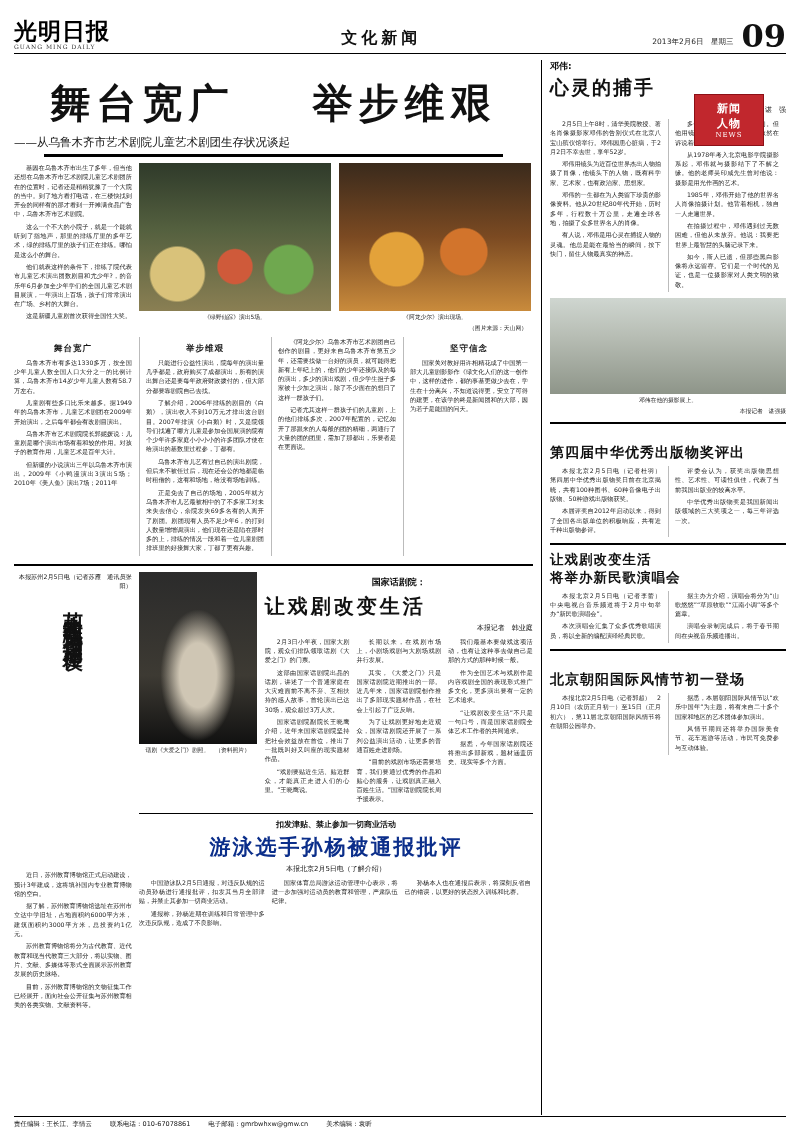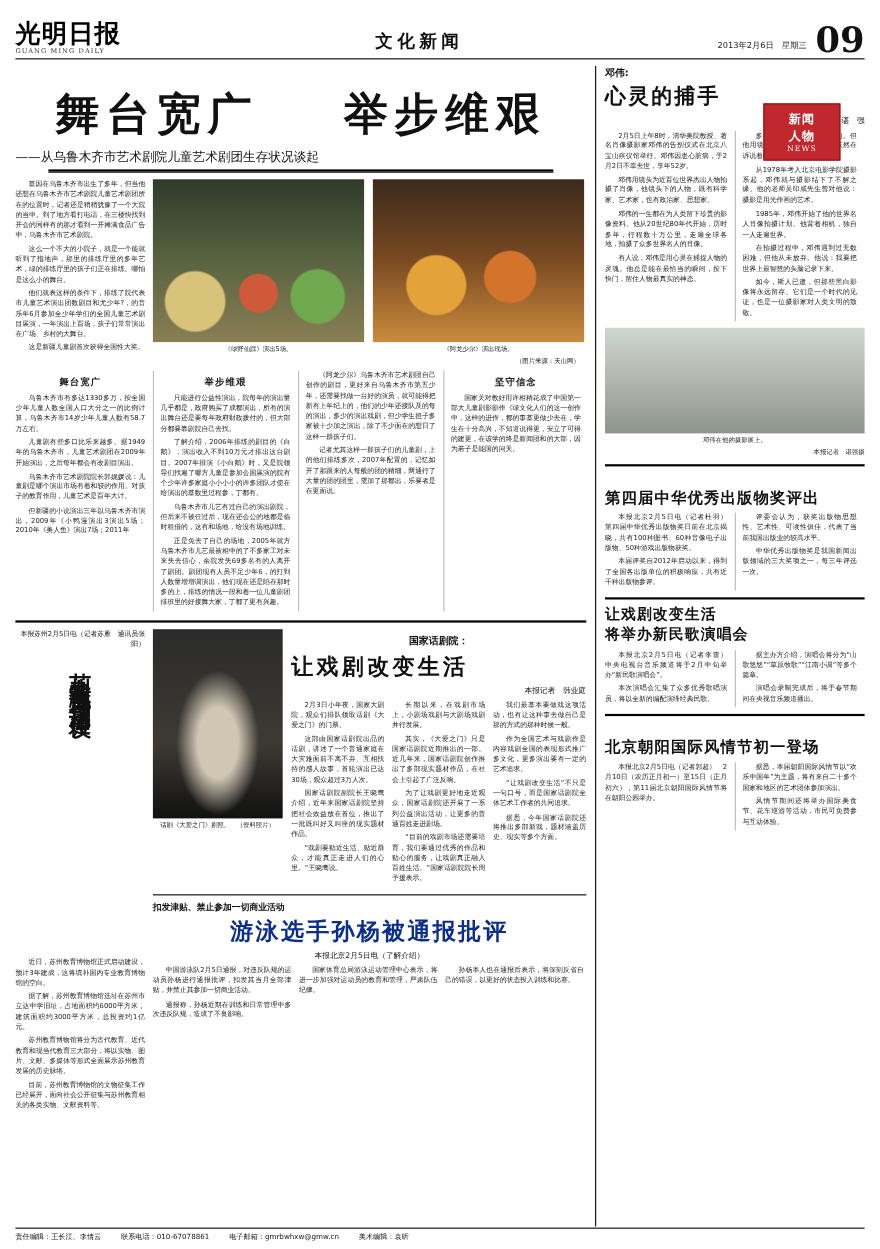--- a/index.html
+++ b/index.html
@@ -56,21 +56,21 @@
       radial-gradient(ellipse at 50% 60%, #cfc6b4 0 22%, transparent 45%),
       linear-gradient(180deg,#2b2b2b 0%, #3d3a33 60%, #111 100%); }
   .photo-interview { background:
       linear-gradient(180deg,#cfd6d0 0%, #b7bdb4 40%, #8e9589 100%); }
 
   
   .vert-title { writing-mode: vertical-rl; text-orientation: upright; font-family:"DejaVu Serif","Liberation Serif",serif; font-weight:bold; font-size: 20px; letter-spacing: 4px; line-height:1.15; height: 270px;}
   .kicker { font-size:6.5px; line-height:1.5; }
   .hl-2 { font-family:"DejaVu Serif","Liberation Serif",serif; font-weight:bold; font-size:20px; letter-spacing:3px; text-align:left; margin:4px 0 3px;}
   .hl-swim { font-family:"DejaVu Serif","Liberation Serif",serif; font-weight:bold; font-size:21px; letter-spacing:2px; color:#0b2e8a; text-align:center; margin:3px 0;}
-  .swim-kicker { text-align:left; font-size:8px; font-weight:bold; margin-bottom:2px;}
+  .swim-kicker { text-align:center; font-size:8px; font-weight:bold; margin-bottom:2px;}
 
   
   .rname { font-size:9px; font-weight:bold; margin-bottom:2px;}
   .rtitle { font-family:"DejaVu Serif","Liberation Serif",serif; font-weight:bold; font-size:19px; letter-spacing:2px; margin:2px 0 4px;}
   .rbyline { text-align:right; font-size:7px; margin:2px 0 4px;}
   .stamp { position:absolute; right:22px; top:34px; width:70px; height:52px; background:#c1272d; color:#ffffff; border:1px solid #8d1016;
            display:flex; flex-direction:column; align-items:center; justify-content:center; font-family:"DejaVu Serif","Liberation Serif",serif; font-weight:bold; letter-spacing:1px;text-align:right; }
   .stamp .l1{font-size:11px;} .stamp .l2{font-size:11px;} .stamp .l3{font-size:7px; font-weight:normal;}
   .sec-head { font-family:"DejaVu Serif","Liberation Serif",serif; font-weight:bold; font-size:14px; letter-spacing:1px; margin:20px 0 4px; }
   .sec-head-2 { font-family:"DejaVu Serif","Liberation Serif",serif; font-weight:bold; font-size:13.5px; letter-spacing:1px; line-height:1.35; margin:5px 0 4px; }

